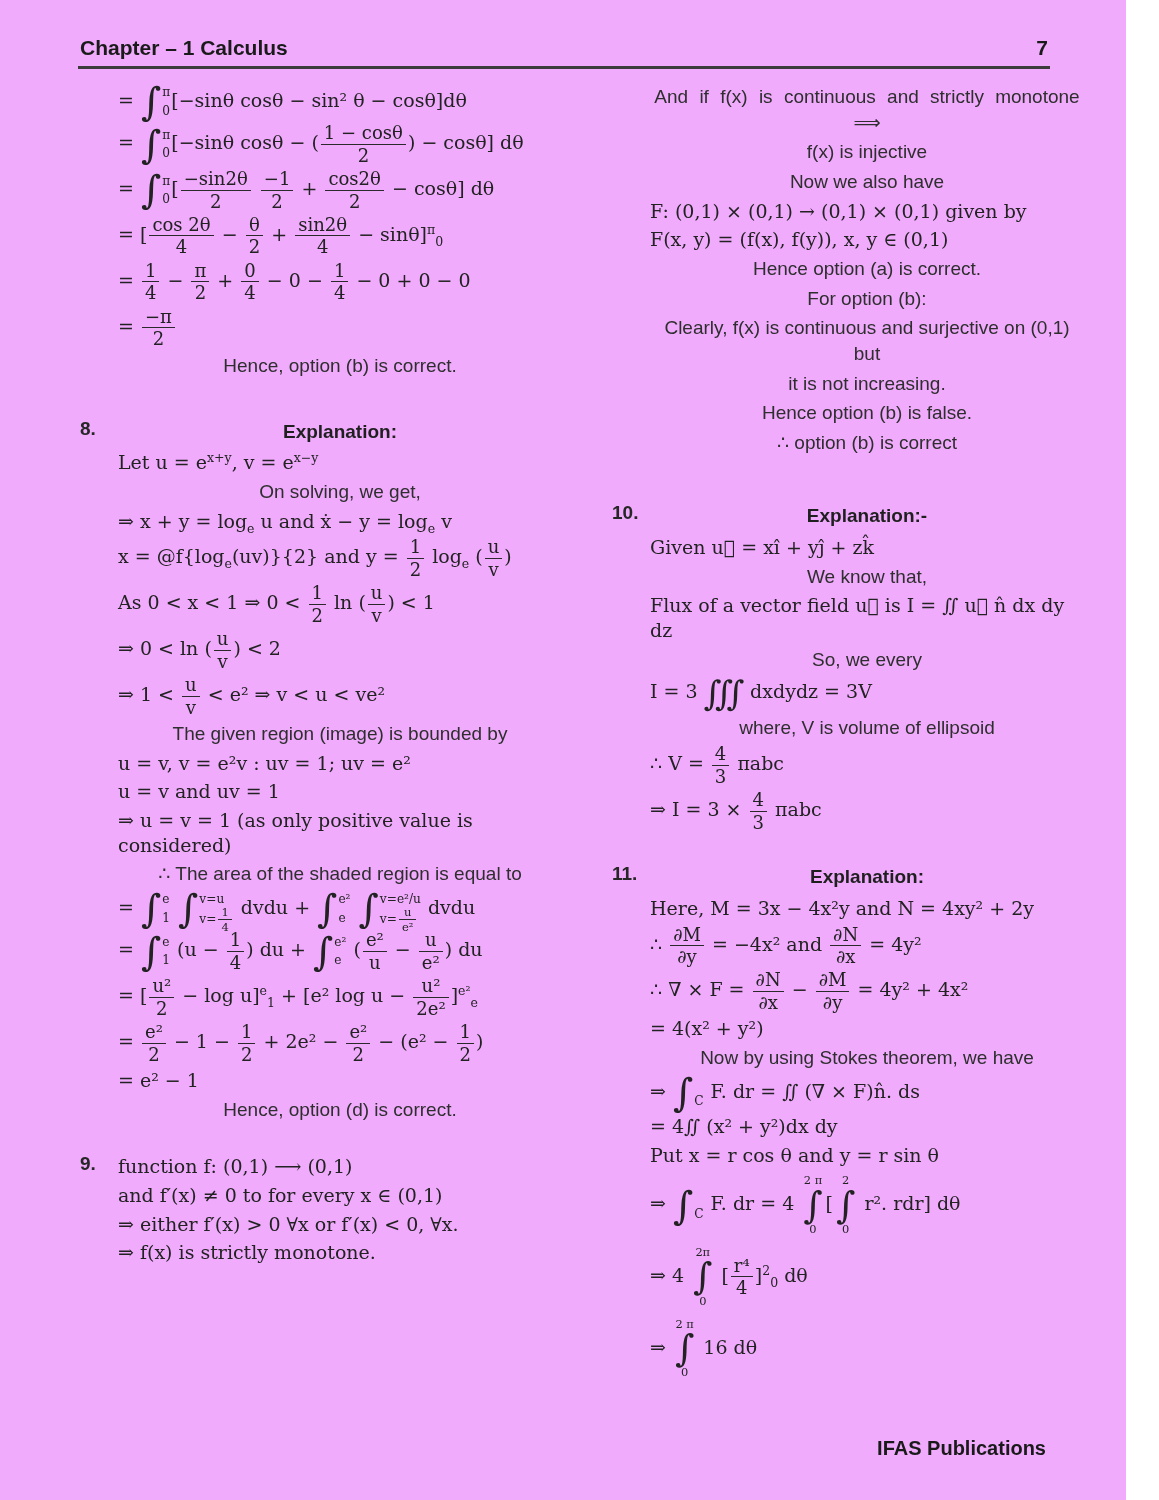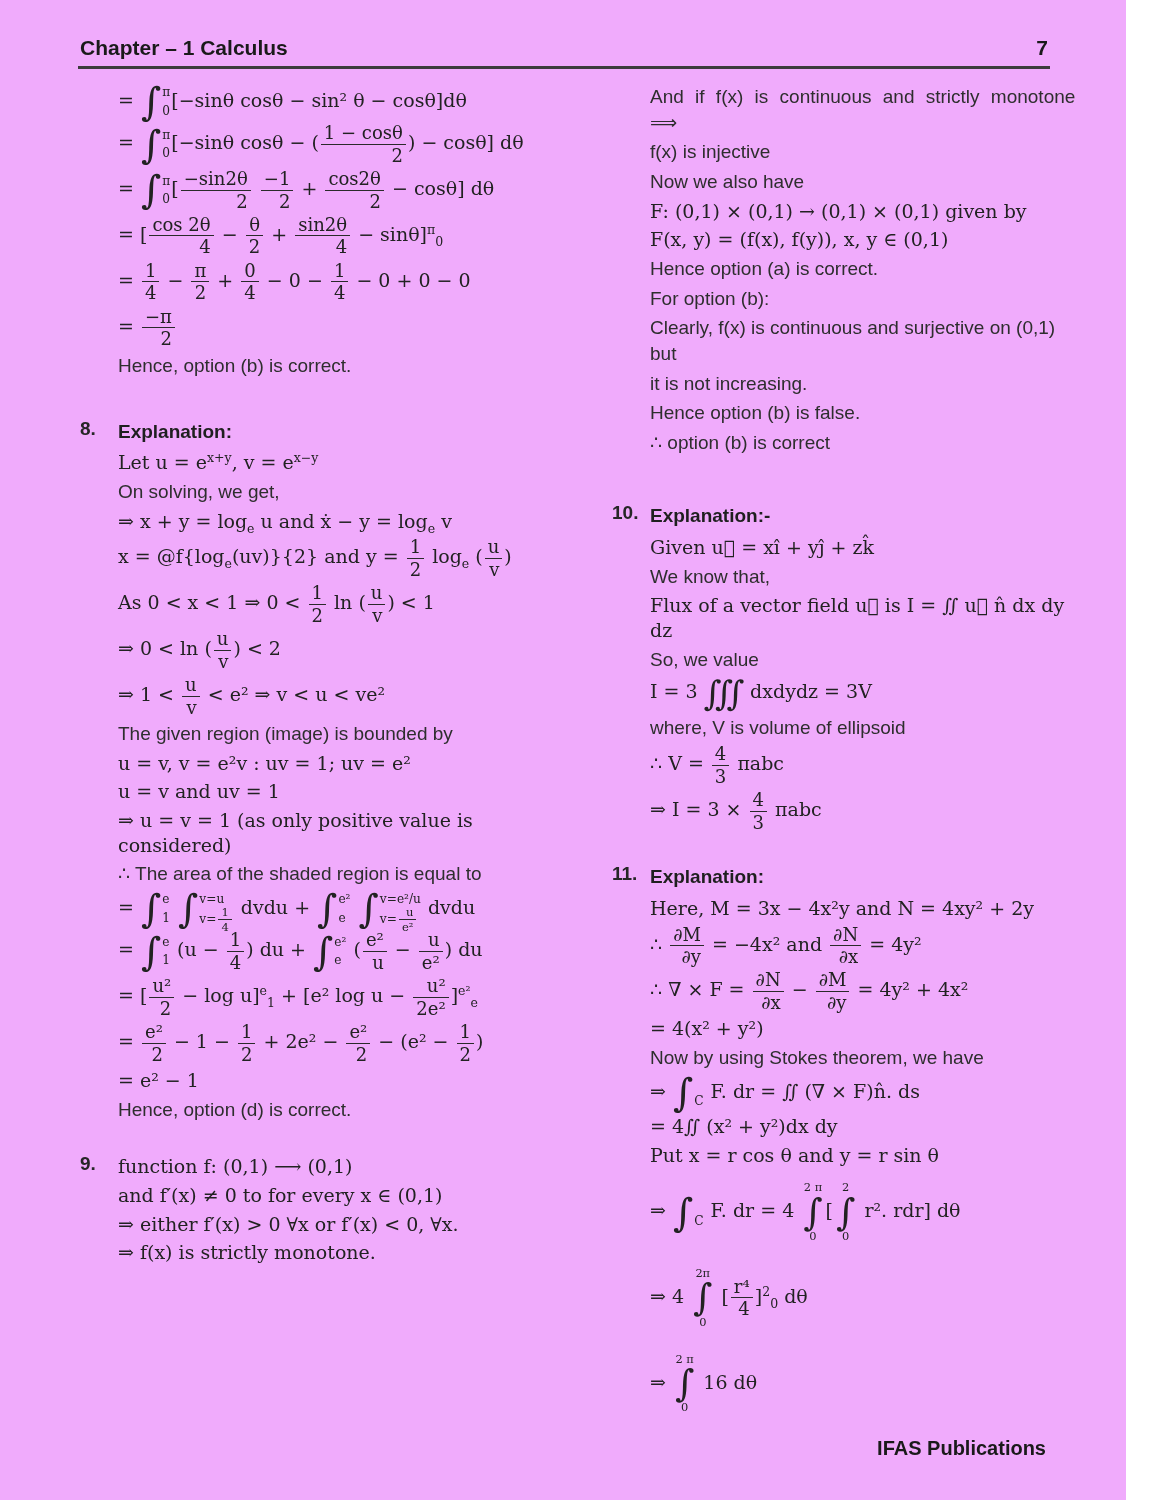--- a/index.html
+++ b/index.html
@@ -12,38 +12,38 @@
   .col{position:absolute;top:80px;}
   .col.left{left:80px;width:482px;}
   .col.right{left:612px;width:472px;}
 
   .sec{display:flex;}
   .num{flex:none;width:38px;font-family:"Liberation Sans",sans-serif;font-weight:bold;font-size:19px;padding-top:3px;}
   .body{flex:1;min-width:0;}
   .indent{padding-left:38px;}
 
   .line{margin:4px 0;}
-  .t{font-family:"Liberation Sans",sans-serif;font-size:19px;line-height:1.35;color:#2e2e2e;}
+  .t{font-family:"Liberation Sans",sans-serif;font-size:19px;line-height:1.35;color:#2e2e2e;text-align:center;}
   .m{font-family:"DejaVu Serif",serif;font-size:19px;line-height:1.3;color:#222222;}
   .head{margin-bottom:6px;}
   .head .b{font-weight:bold;font-family:"Liberation Sans",sans-serif;font-size:19px;color:#1f1f1f;}
   .wide{word-spacing:6px;}
 
   sup,sub{font-size:0.66em;line-height:0;}
 
-  .frac{display:inline-block;vertical-align:middle;text-align:right;line-height:1.08;font-size:0.95em;margin:0 2px;}
+  .frac{display:inline-block;vertical-align:middle;text-align:center;line-height:1.08;font-size:0.95em;margin:0 2px;}
   .frac .fn{display:block;padding:0 3px 1px;border-bottom:1.5px solid #2a2a2a;}
   .frac .fd{display:block;padding:1px 3px 0;}
 
   .ii{display:inline-flex;align-items:center;vertical-align:middle;margin:0 1px;}
   .ii .is{font-size:2.05em;line-height:0.9;}
   .ii .lim{display:inline-flex;flex-direction:column;justify-content:space-between;height:2.5em;
            font-size:0.64em;line-height:1;padding:1px 0 1px 1px;}
 
-  .dint{display:inline-flex;flex-direction:column;align-items:center;vertical-align:middle;line-height:1;margin:11px 3px;}
+  .dint{display:inline-flex;flex-direction:column;align-items:center;vertical-align:middle;line-height:1;margin:4px 3px;}
   .dint .dh,.dint .dl{font-size:0.6em;line-height:1;}
   .dint .ds{font-size:1.95em;line-height:1;}
 
   .big{font-size:1.8em;vertical-align:middle;line-height:1;}
 
   .sp24{height:24px;}
   .sp32{height:32px;}
   .sp40{height:40px;}
 
   .footer{position:absolute;right:80px;bottom:40px;font-family:"Liberation Sans",sans-serif;
@@ -191,21 +191,21 @@
     <div class="sec">
       <div class="num">10.</div>
       <div class="body">
         <div class="line t head">
           <span class="b">Explanation:-</span>
         </div>
         <div>
             <div class="line m">Given u⃗  =  xî + yĵ + zk̂</div>
             <div class="line t">We know that,</div>
             <div class="line m">Flux of a vector field u⃗ is I = ∬ u⃗ n̂ dx dy dz</div>
-            <div class="line t">So, we value</div>
+            <div class="line t">So, we every</div>
             <div class="line m">I = 3 <span class="big">∭</span> dxdydz = 3V</div>
             <div class="line t">where, V is volume of ellipsoid</div>
             <div class="line m">∴ V = <span class="frac"><span class="fn">4</span><span class="fd">3</span></span> πabc</div>
             <div class="line m">⇒ I = 3 × <span class="frac"><span class="fn">4</span><span class="fd">3</span></span> πabc</div>
           </div>
       </div>
     </div>
 
     <div class="sp24"></div>
 

